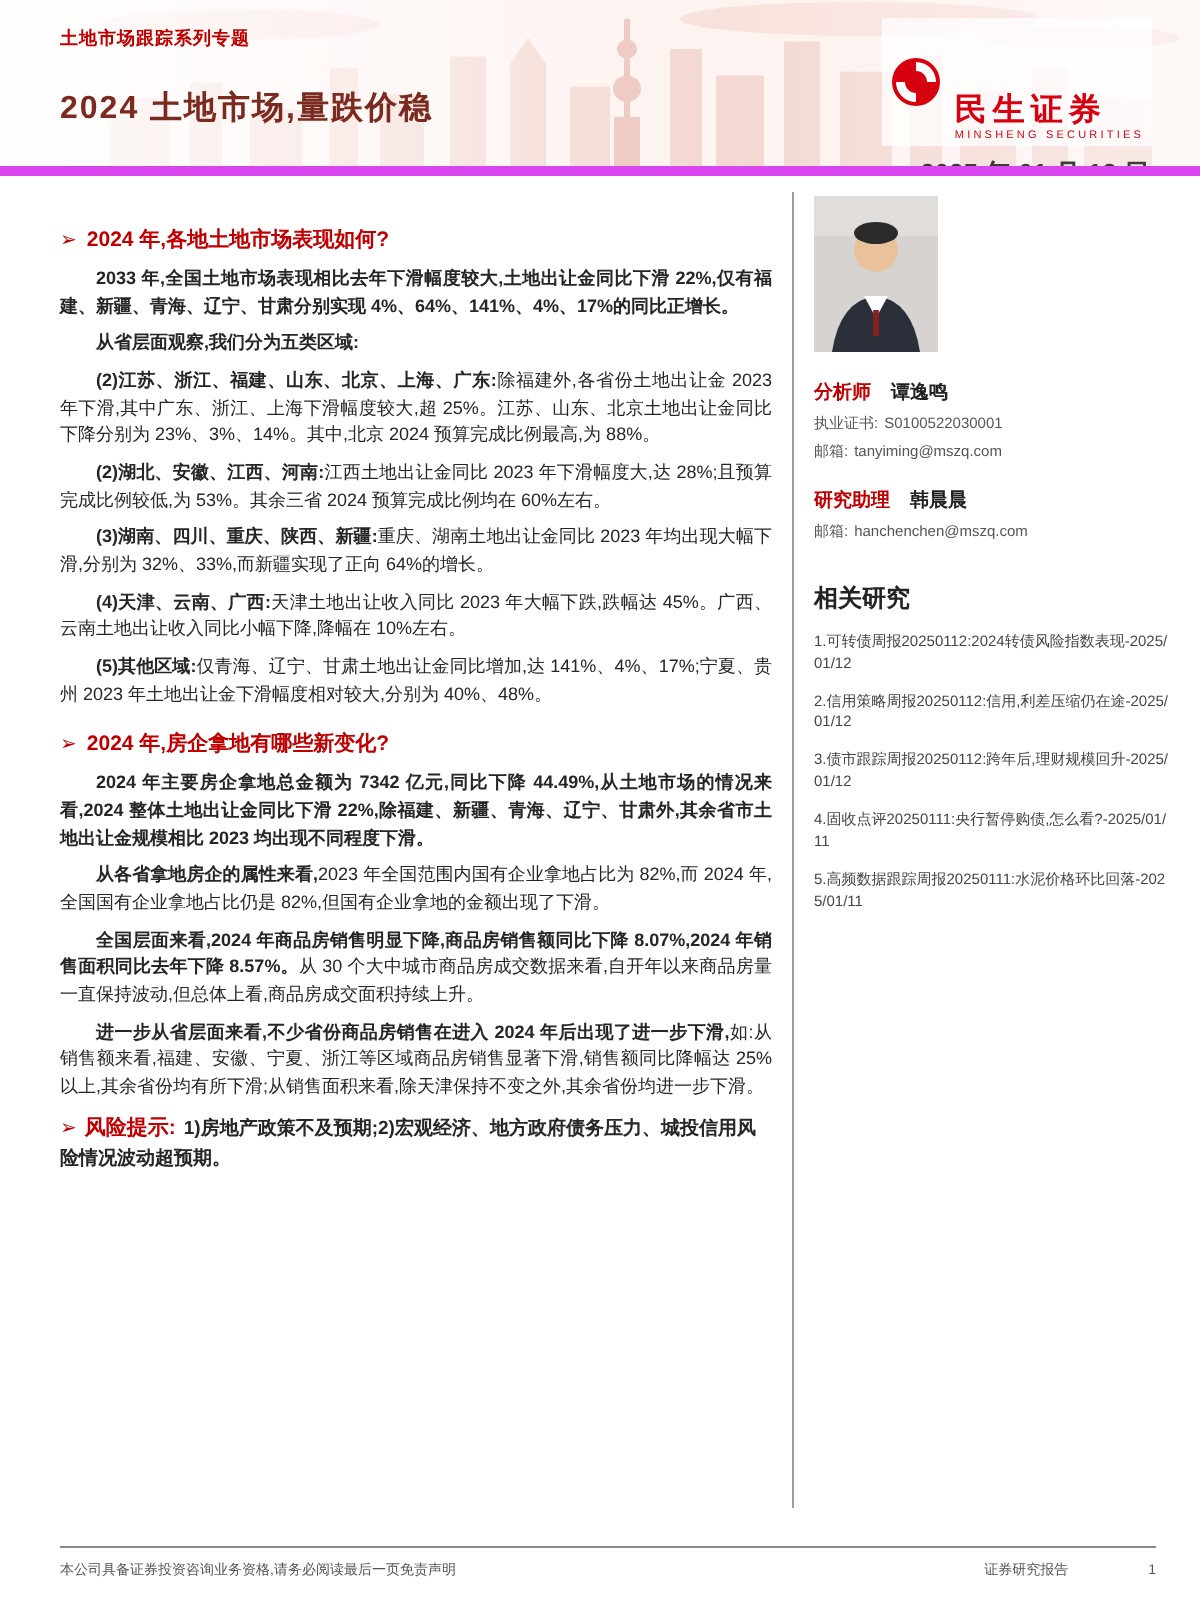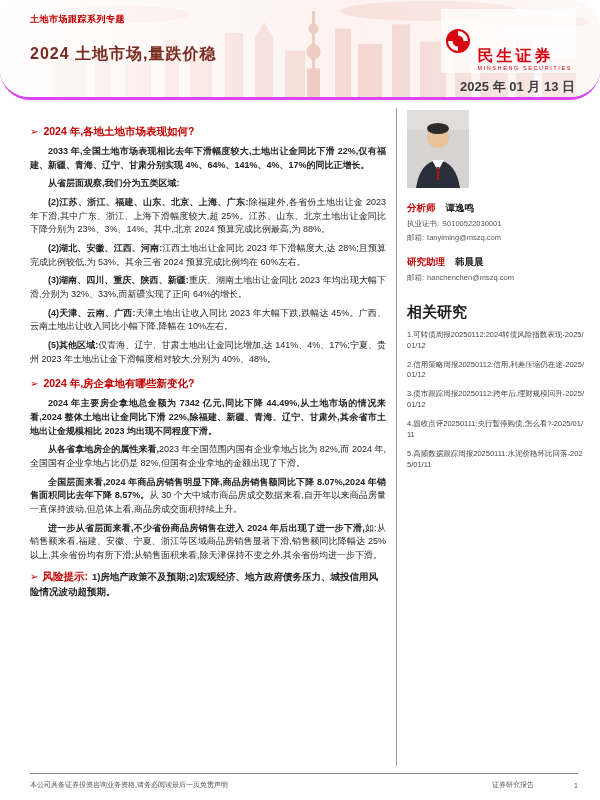--- a/index.html
+++ b/index.html
@@ -1,21 +1,21 @@
 <!DOCTYPE html>
 <html><head>
 <meta charset="utf-8">
 <style>
   * { box-sizing: border-box; margin: 0; padding: 0; }
   html,body { background:#ffffff; }
   body { font-family:"Liberation Sans","DejaVu Sans",sans-serif; }
   .page { position:relative; width:600px; height:800px; background:#ffffff; overflow:hidden; margin:0 auto; }
 
   
-  .header { position:relative; height:100px; overflow:hidden; border-bottom:3px solid #d946ef; background:#fdf2ef;border-radius:30px; }
+  .header { position:relative; height:88px; overflow:hidden; border-bottom:5px solid #d946ef; background:#fdf2ef; }
   .skyline { position:absolute; left:0; top:0; width:100%; height:100%; }
   .header-overlay { position:absolute; inset:0;
       background:linear-gradient(90deg, rgba(255,255,255,.92) 0%, rgba(255,255,255,.55) 32%, rgba(255,255,255,.12) 60%, rgba(255,255,255,.55) 100%); }
   .series { position:absolute; left:30px; top:13px; z-index:3; color:#c00000; font-size:9px; font-weight:700; letter-spacing:.5px; }
   .title  { position:absolute; left:30px; top:44px; z-index:3; color:#7b2a1f; font-size:16px; font-weight:700; letter-spacing:1px; }
   .date   { position:absolute; right:25px; top:58px; z-index:3; color:#3c3c3c; font-size:13px; font-weight:700;margin-top:20px; }
   .logo   { position:absolute; right:24px; top:9px; z-index:3; display:flex; align-items:center; gap:6px; background:rgba(255,255,255,.75); padding:2px 4px; }
   .brand-txt { display:flex; flex-direction:column;margin-top:37px; }
   .brand-cn { color:#d7000f; font-size:16px; font-weight:700; letter-spacing:3px; line-height:1.05; }
   .brand-en { color:#d7000f; font-size:5.5px; letter-spacing:1.6px; }
@@ -40,21 +40,21 @@
   .risk-text { color:#262626; font-weight:700; }
 
   
   .photo { width:62px; height:78px; background:#d4d2cf; overflow:hidden; margin-bottom:14px; }
   .photo svg { display:block; }
   .author-line { font-size:9.5px; margin-top:12px; }
   .author-role { color:#c00000; font-weight:700; margin-right:10px; }
   .author-name { color:#222222; font-weight:700; }
   .meta { font-size:7.5px; color:#555555; margin-top:3px; line-height:1.5; word-break:break-all; }
   .meta .meta-label { margin-right:3px; }
-  .related-heading { font-size:15px; font-weight:700; color:#222222; margin:20px 0 8px; }
+  .related-heading { font-size:12px; font-weight:700; color:#222222; margin:20px 0 8px; }
   .related-item { font-size:7.5px; color:#444444; line-height:1.45; margin-bottom:8px; word-break:break-all; }
 
   
   .footer { position:absolute; left:30px; right:22px; bottom:10px; border-top:1px solid #8a8a8a;
             padding-top:6px; display:flex; justify-content:space-between; align-items:center;
             font-size:7px; color:#555555; }
   .footer-right { display:flex; gap:40px; align-items:center; }
 </style>
 </head>
 <body>

